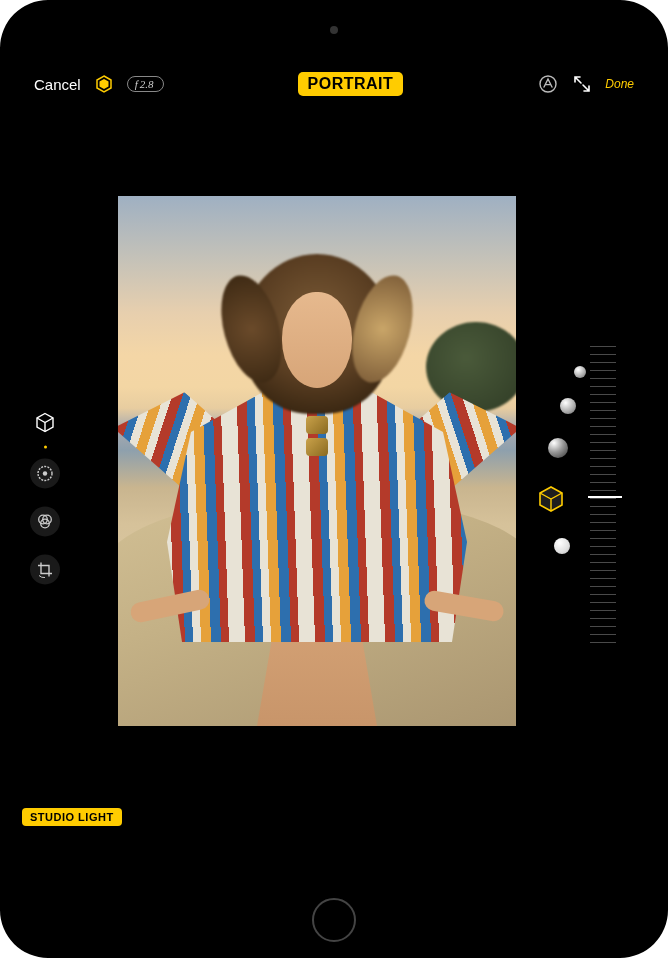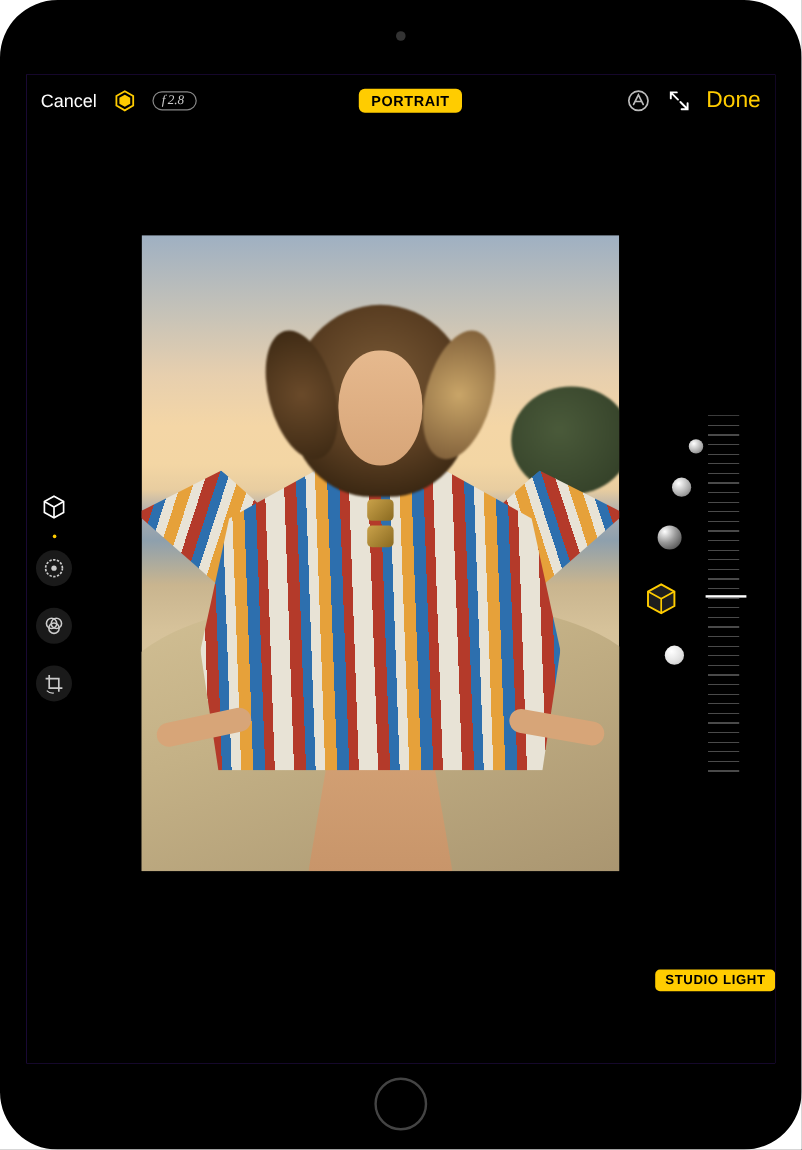--- a/index.html
+++ b/index.html
@@ -1,21 +1,21 @@
 <!DOCTYPE html>
 <html><head>
 <meta charset="utf-8">
 <style>
   * { box-sizing: border-box; margin: 0; padding: 0; }
   html, body { width: 668px; height: 958px; background: #fff; font-family: -apple-system, "Helvetica Neue", Arial, sans-serif; }
   
   
   .device {
     width: 668px; height: 958px;
-    background: #6d28d9;
+    background: #000000;
     border: 22px solid #000;
     border-top-width: 62px;
     border-bottom-width: 72px;
     border-radius: 48px;
     position: relative;
   }
   .camera-dot {
     position: absolute; top: -36px; left: 50%; transform: translateX(-50%);
     width: 8px; height: 8px; border-radius: 50%; background: #333;
   }
@@ -28,32 +28,32 @@
     width: 100%; height: 100%; background: #000; position: relative; overflow: hidden;
   }
 
   
   .topbar {
     height: 44px; display: flex; align-items: center; justify-content: space-between;
     padding: 0 12px; color: #fff; font-size: 14px;
   }
   .tb-left, .tb-right { display: flex; align-items: center; gap: 12px; }
   .tb-cancel { color: #fff; font-size: 15px; cursor: pointer; }
-  .tb-done { color: #ffcc00; font-size: 19px; font-weight: 500; cursor: pointer; }
+  .tb-done { color: #ffcc00; font-size: 12px; font-weight: 500; cursor: pointer; font-style: italic; }
   .hex-btn {
     width: 22px; height: 22px; display: flex; align-items: center; justify-content: center; cursor: pointer;
   }
   .fstop-pill {
     border: 1px solid #888; border-radius: 12px; padding: 1px 9px 1px 7px;
     font-size: 11px; color: #ccc; display: flex; align-items: center; gap: 2px; cursor: pointer;
     font-style: italic; font-family: Georgia, serif;
   }
   .fstop-pill .f { font-style: italic; }
   .mode-pill {
-    background: #ffcc00; color: #000; font-weight: 700; font-size: 12px;
+    background: #ffcc00; color: #000; font-weight: 700; font-size: 16px;
     padding: 3px 10px; border-radius: 5px; letter-spacing: 0.5px;
   }
   .markup-btn, .fullscreen-btn {
     width: 22px; height: 22px; cursor: pointer; display: flex; align-items: center; justify-content: center;
   }
 
   
   .main {
     position: absolute; top: 44px; bottom: 0; left: 0; right: 0;
   }
@@ -190,21 +190,21 @@
   .intensity .ticks {
     position: absolute; inset: 0;
     background: repeating-linear-gradient(to bottom, #4a4a4a 0 1px, transparent 1px 8px);
   }
   .intensity .marker {
     position: absolute; left: -2px; right: -6px; top: 50%; height: 2px; background: #fff;
   }
 
   
   .lighting-label-wrap {
-    position: absolute; bottom: 60px; left: 0; right: 0; display: flex; justify-content: flex-end;
+    position: absolute; bottom: 60px; left: 0; right: 0; display: flex; justify-content: flex-start;
   }
   .lighting-label {
     background: #ffcc00; color: #000; font-weight: 700; font-size: 11px;
     padding: 3px 8px; border-radius: 4px; letter-spacing: 0.5px;
   }
 </style>
 </head>
 <body>
 
 <div class="device">

